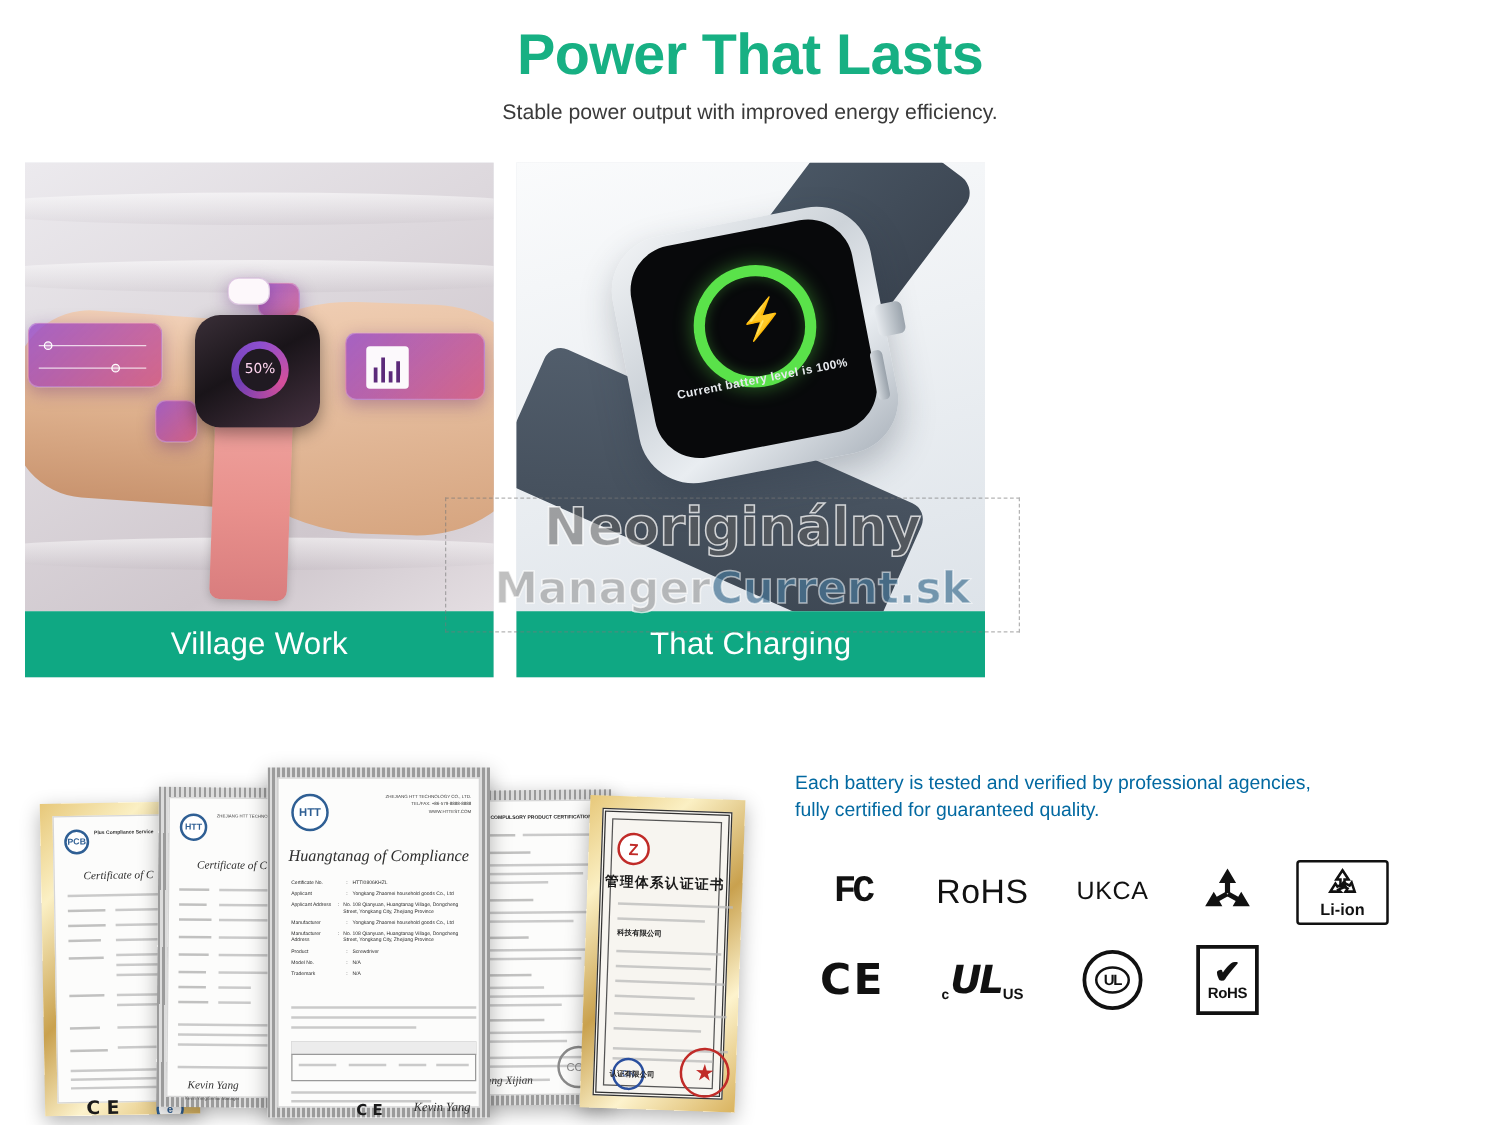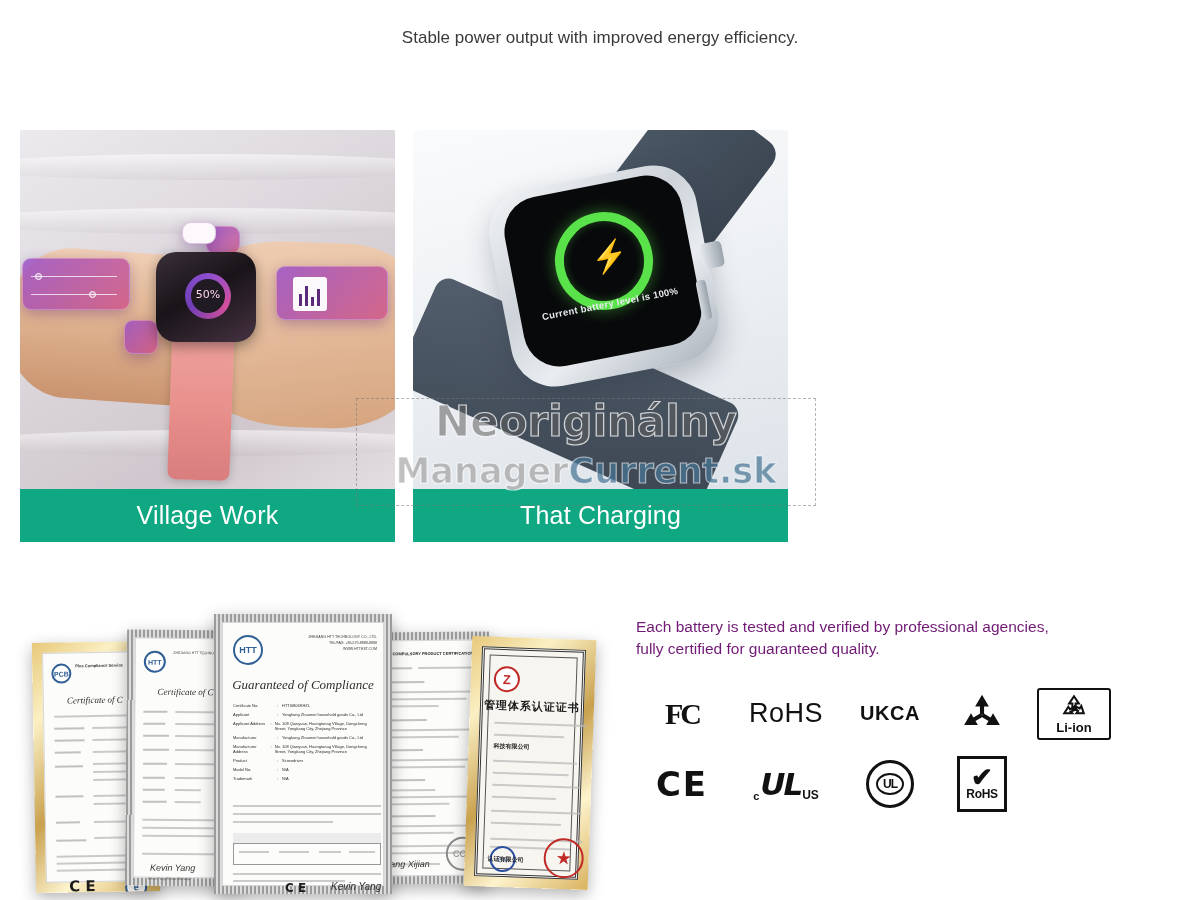--- a/index.html
+++ b/index.html
@@ -276,48 +276,48 @@
   .stamp {
     position:absolute; border-radius:50%; border:2px solid #c02b28;
     color:#c02b28; display:flex; align-items:center; justify-content:center;
     font-size:9px;
   }
   .ce-mark {
     position:absolute; font-size:18px; font-weight:bold; color:#1b1b1b;
     font-family:"DejaVu Sans", sans-serif;
   }
   .sig {
-    position:absolute; font-family:Liberation Sans, sans-serif;
+    position:absolute; font-family:Liberation Serif, serif;
     font-style:italic; color:#333; font-size:9px;
   }
   .cn-title {
     position:absolute; width:100%; text-align:center; color:#1a1a1a;
     font-weight:bold; font-family:"DejaVu Sans", sans-serif;
     letter-spacing:1px;
   }
 
   
   .safety { position:absolute; left:636px; top:28px; width:545px; }
   .safety h2 {
     font-size:27px; font-weight:bold; color:#17b083; letter-spacing:-0.3px;
   }
   .safety p {
-    margin-top:8px; font-size:15.5px; color:#701a75; line-height:1.45;
+    margin-top:8px; font-size:15.5px; color:#0369a1; line-height:1.45;
   }
   .badges { margin-top:22px; }
   .badge-row { display:flex; align-items:center; height:62px; gap:0; }
   .badge {
     width:92px; height:58px; display:flex; align-items:center;
     justify-content:center; color:#111;
   }
   .b-fcc { font-size:30px; font-weight:bold; letter-spacing:-3px;
-           font-family:Liberation Serif, serif; }
+           font-family:Liberation Mono, monospace; }
   .b-rohs { font-size:27px; font-weight:500; letter-spacing:.5px;
             font-family:"Liberation Sans", sans-serif; width:116px; }
-  .b-ukca { font-size:20px; font-weight:bold; line-height:.95; text-align:left;
+  .b-ukca { font-size:20px; font-weight:normal; line-height:.95; text-align:left;
             letter-spacing:.5px; }
   .b-recycle svg { width:44px; height:44px; }
   .b-liion {
     width:74px; height:52px; border:2.5px solid #111; border-radius:3px;
     display:flex; flex-direction:column; align-items:center; justify-content:center;
   }
   .b-liion svg { width:26px; height:26px; }
   .b-liion span { font-size:13px; font-weight:bold; margin-top:1px; }
   .b-ce { font-size:34px; font-weight:bold; letter-spacing:2px;
           font-family:"DejaVu Sans", sans-serif; }
@@ -346,20 +346,21 @@
     display:flex; flex-direction:column; align-items:center;
     justify-content:center;
   }
   .b-rohs2 .chk { font-size:26px; line-height:.8; font-weight:bold; }
   .b-rohs2 .tx { font-size:12px; font-weight:bold; letter-spacing:-.3px; }
 </style>
 </head>
 <body>
 
 <div class="header">
+  <h1>Power That Lasts</h1>
   <div class="sub">Stable power output with improved energy efficiency.</div>
 </div>
 
 <div class="cards">
 
 
   <div class="card">
     <div class="photo ph2">
       <div class="fold" style="top:24px"></div>
       <div class="fold" style="top:78px"></div>
@@ -489,21 +490,21 @@
 
     <div class="cert frame-silver" style="left:196px; top:6px; width:178px; height:280px;
          z-index:6;">
       <div class="inner">
         <div class="logo-circle" style="left:10px; top:12px; width:30px; height:30px; font-size:9px;">HTT</div>
         <div style="position:absolute;right:6px;top:12px;width:112px;text-align:right;font-size:3.6px;color:#3a3a3a;line-height:1.6;">
           ZHEJIANG HTT TECHNOLOGY CO., LTD.<br>
           TEL/FAX: +86-579-8888-8888<br>
           WWW.HTTEST.COM
         </div>
-        <div class="cert-title" style="top:54px; font-size:13px;">Guaranteed of Compliance</div>
+        <div class="cert-title" style="top:54px; font-size:13px;">Huangtanag of Compliance</div>
 
         <div style="position:absolute;left:10px;top:80px;right:8px;">
           <div style="display:flex;font-size:4px;color:#2c2c2c;margin-bottom:4px;">
             <span style="width:44px;">Certificate No.</span>
             <span style="width:5px;">:</span>
             <span>HTTI0806KHZL</span>
           </div>
           <div style="display:flex;font-size:4px;color:#2c2c2c;margin-bottom:4px;">
             <span style="width:44px;">Applicant</span>
             <span style="width:5px;">:</span>

